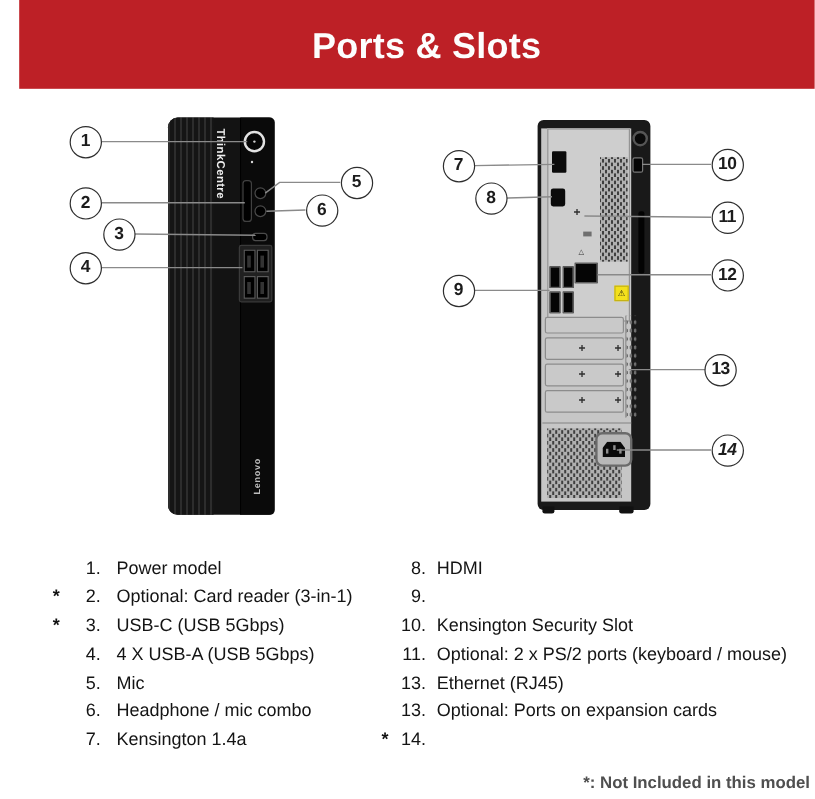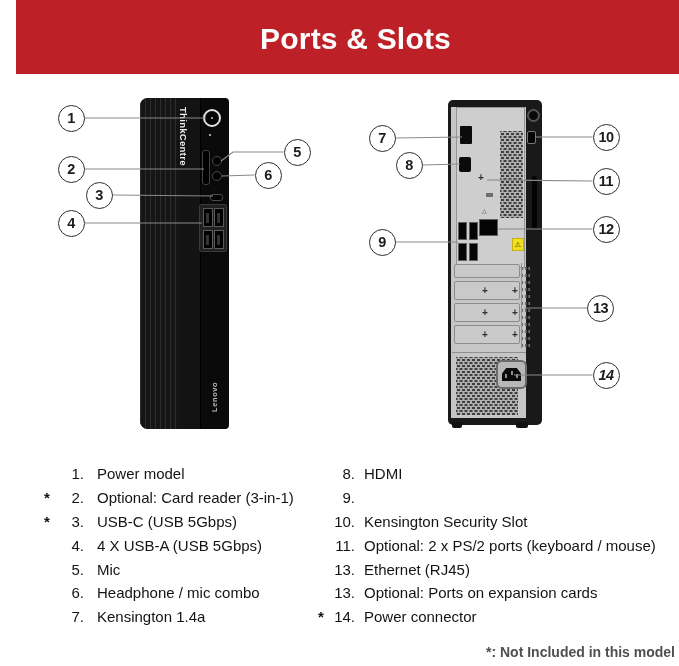--- a/index.html
+++ b/index.html
@@ -248,19 +248,18 @@
         <span class="llabel">Ethernet (RJ45)</span>
       </div>
     <div class="legend-row">
         <span class="star"></span>
         <span class="lnum">13.</span>
         <span class="llabel">Optional: Ports on expansion cards</span>
       </div>
     <div class="legend-row">
         <span class="star">*</span>
         <span class="lnum">14.</span>
-        <span class="llabel">Power connector</span>
       </div>
   </div>
 
   <div class="footnote">*: Not Included in this model</div>
 
 </div>
 
 </body></html>

